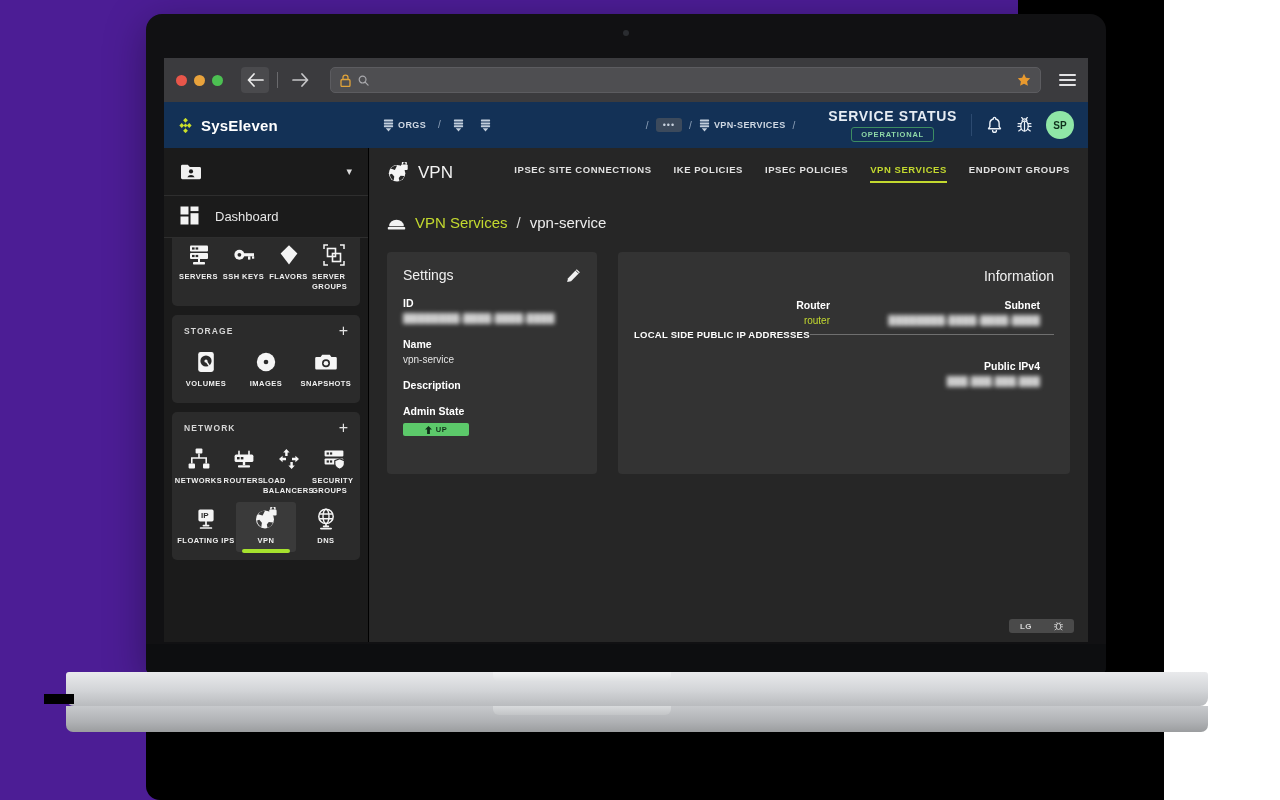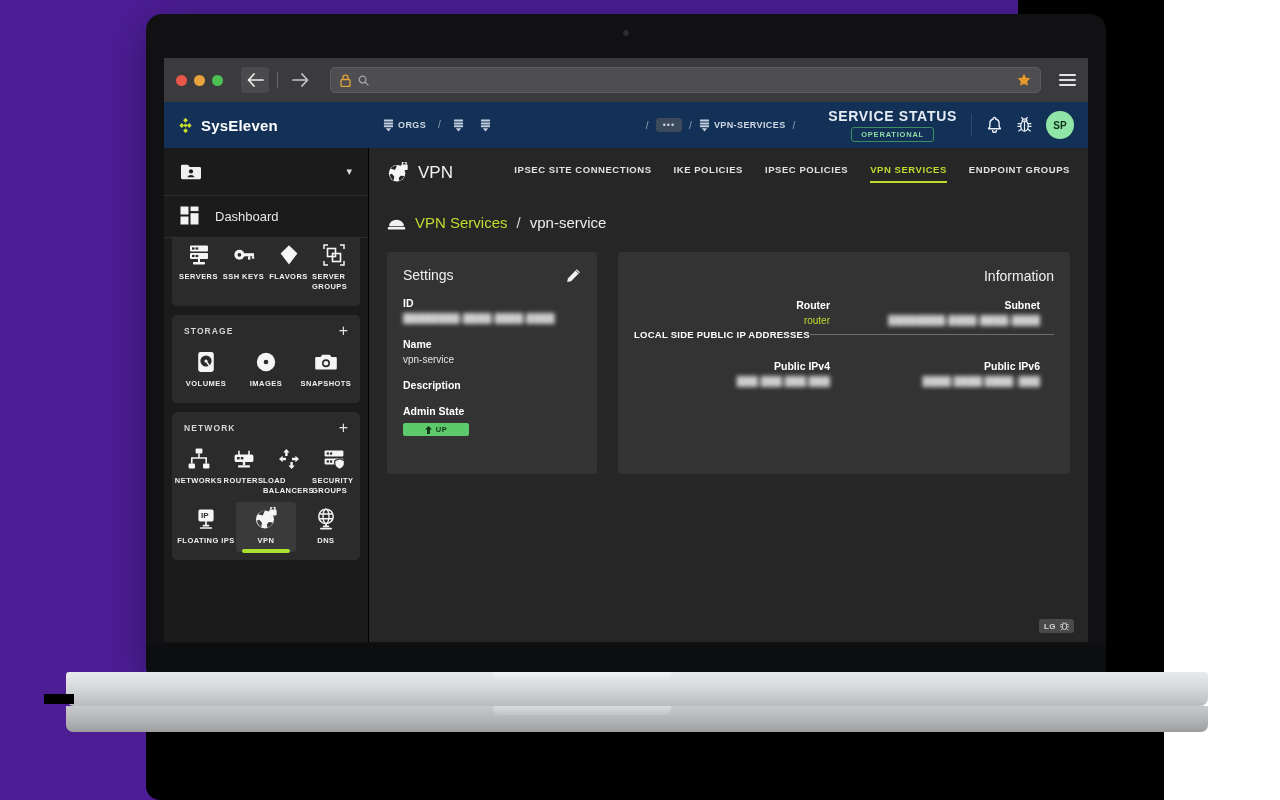--- a/index.html
+++ b/index.html
@@ -211,22 +211,22 @@
   }
 
   .info-grid { display:flex; }
   .info-col { flex:1; padding-right: 14px; }
   .local-row { display:flex; align-items:center; gap:0; margin-top:3px; width:100%; }
   .local-label { color:#ffffff; font-size:9.5px; font-weight:bold; letter-spacing:.25px; white-space:nowrap; }
   .local-rule { flex:1; height:1px; background:#6f6f6f; }
 
   .lg-badge {
     position:absolute; right:14px; bottom:9px;
-    background:#4a4a4a; border-radius:3px; padding:2px 5px;
-    display:flex; align-items:center; gap:4px;
+    background:#4a4a4a; border-radius:3px; padding:2px 11px;
+    display:flex; align-items:center; gap:22px;
   }
   .lg-text { color:#d6d6d6; font-size:8px; font-weight:bold; letter-spacing:.4px; }
 </style>
 </head>
 <body>
 
 <div id="stage">
 
   <div class="black-right"></div>
   <div class="dark-backdrop-bottom"></div>
@@ -660,24 +660,20 @@
                 <div class="local-row">
                   <span class="local-label">LOCAL SIDE PUBLIC IP ADDRESSES</span>
                   <span class="local-rule"></span>
                 </div>
 
                 <div class="info-grid" style="margin-top:20px">
                   <div class="info-col">
                     <div class="field-label" style="margin-top:0">Public IPv4</div>
                     <div class="blur">███.███.███.███</div>
                   </div>
-                  <div class="info-col">
-                    <div class="field-label" style="margin-top:0">Public IPv6</div>
-                    <div class="blur">████:████:████::███</div>
-                  </div>
                 </div>
               </div>
             </div>
 
             <div class="lg-badge">
               <span class="lg-text">LG</span>
               <svg width="9" height="10" viewBox="0 0 10 11">
                 <ellipse cx="5" cy="6" rx="2.5" ry="3.4" fill="none" stroke="#d6d6d6" stroke-width="1"></ellipse>
                 <path d="M2.5 4 H.6 M2.5 6.4 H.5 M2.8 8.6 L1.1 9.8 M7.5 4 H9.4 M7.5 6.4 H9.5 M7.2 8.6 L8.9 9.8
                          M3.8 2.8 L3.1 1.6 M6.2 2.8 L6.9 1.6" fill="none" stroke="#d6d6d6" stroke-width=".9" stroke-linecap="round"></path>

